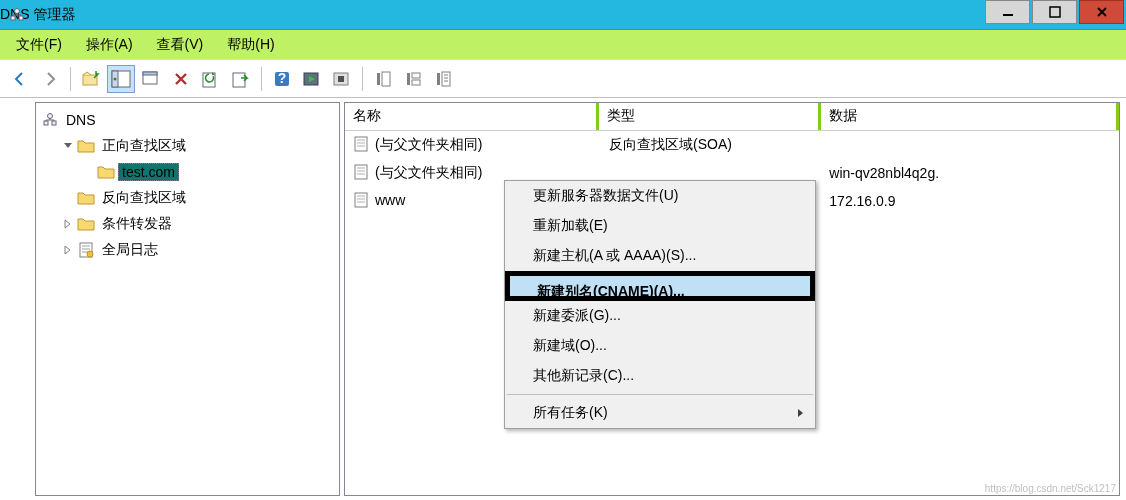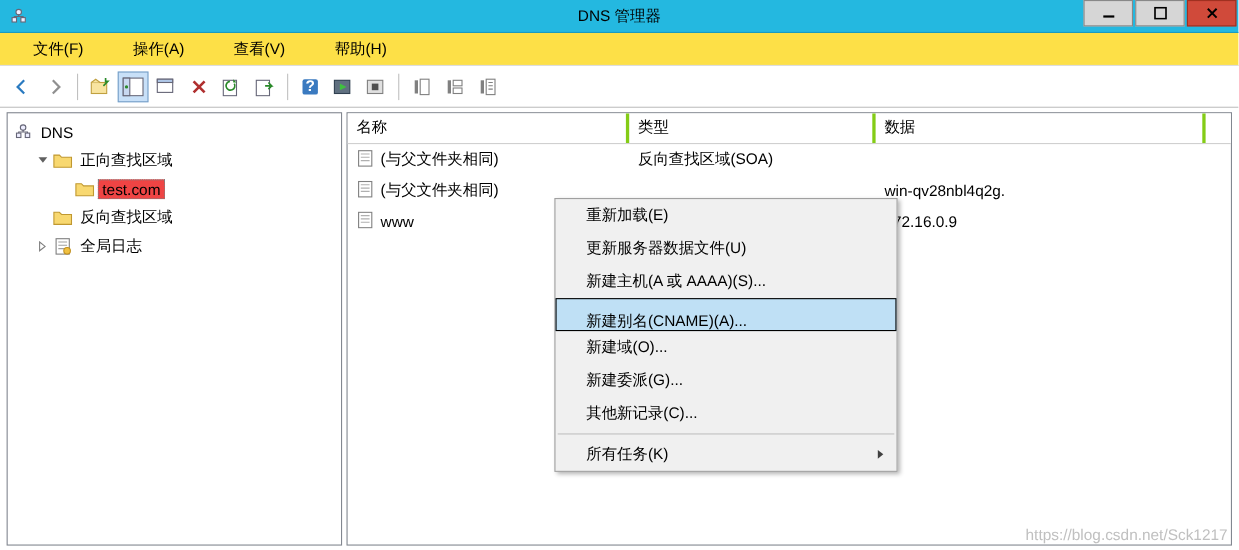--- a/index.html
+++ b/index.html
@@ -1,56 +1,56 @@
 <!DOCTYPE html>
 <html><head>
   <meta charset="utf-8">
   <style>
     * { margin: 0; padding: 0; box-sizing: border-box; font-family: "Microsoft YaHei", "Segoe UI", sans-serif; font-size: 14px; }
     body { background: #fff; width: 1126px; height: 500px; overflow: hidden; position: relative; }
     
-    .titlebar { background: #24b8e0; height: 30px; display: flex; align-items: center; justify-content: center; position: relative; border-bottom: 1px solid #1a9bc0; }
+    .titlebar { background: #24b8e0; height: 30px; display: flex; align-items: center; justify-content: flex-start; position: relative; border-bottom: 1px solid #1a9bc0; }
     .titlebar-icon { position: absolute; left: 8px; top: 6px; width: 18px; height: 18px; }
     .titlebar-title { color: #000; font-size: 14px; }
     .titlebar-buttons { position: absolute; right: 0; top: 0; display: flex; height: 28px; }
     .titlebar-btn { width: 45px; height: 24px; display: flex; align-items: center; justify-content: center; background: #d6d6d6; border: 1px solid #888; margin-right: 2px; cursor: pointer; }
     .titlebar-btn.close { background: #d04a3a; border-color: #a03020; }
     
-    .menubar { background: #fde047; height: 30px; display: flex; align-items: center; padding: 0 24px; border-bottom: 1px solid #ddd; gap: 33px; }
+    .menubar { background: #bef264; height: 30px; display: flex; align-items: center; padding: 0 10px; border-bottom: 1px solid #ddd; gap: 12px; }
     .menubar-item { cursor: pointer; padding: 2px 6px; }
     
     .toolbar { background: #fff; height: 38px; display: flex; align-items: center; padding: 0 6px; border-bottom: 1px solid #c0c0c0; gap: 2px; }
     .toolbar-btn { width: 28px; height: 28px; display: flex; align-items: center; justify-content: center; cursor: pointer; border: 1px solid transparent; }
     .toolbar-btn.active { border: 1px solid #78a0c8; background: #c8e0f8; }
     .toolbar-sep { width: 1px; height: 24px; background: #c0c0c0; margin: 0 4px; }
     
-    .main { display: flex; height: calc(100% - 98px); }
+    .main { display: flex; height: calc(100% - 98px); padding-left: 29px; }
     .tree-panel { width: 305px; border: 1px solid #828790; margin: 4px 0 4px 6px; overflow: auto; padding: 4px 0; }
     .list-panel { flex: 1; border: 1px solid #828790; margin: 4px 6px 4px 4px; overflow: hidden; position: relative; }
     
     .tree-node { display: flex; align-items: center; height: 26px; cursor: pointer; padding-left: 0; white-space: nowrap; }
     .tree-expander { width: 16px; height: 16px; display: flex; align-items: center; justify-content: center; cursor: pointer; }
     .tree-indent { display: inline-block; }
     .tree-icon { width: 20px; height: 18px; display: flex; align-items: center; justify-content: center; margin-right: 2px; }
     .tree-label { padding: 1px 4px; }
-    .tree-label.selected { background: #ef4444; border: 1px dotted #808080; padding: 0 3px; text-align: center; }
+    .tree-label.selected { background: #0f766e; border: 1px dotted #808080; padding: 0 3px; text-align: center; }
     
     .list-header { display: flex; border-bottom: 1px solid #d0d0d0; height: 28px; background: #fff; }
     .list-header-col { padding: 4px 8px; border-right: 3px solid #84cc16; cursor: pointer; }
     .list-rows { }
     .list-row { display: flex; height: 28px; align-items: center; }
-    .list-cell { padding: 2px 8px; overflow: hidden; white-space: nowrap; display: flex; align-items: center; gap: 4px; }
+    .list-cell { padding: 2px 8px; overflow: hidden; white-space: nowrap; display: flex; gap: 4px; }
     
     .context-menu { position: absolute; background: #f0f0f0; border: 1px solid #a0a0a0; box-shadow: 2px 2px 4px rgba(0,0,0,0.3); z-index: 100; min-width: 312px; }
     .context-item { height: 30px; display: flex; align-items: center; padding: 0 20px 0 28px; cursor: pointer; position: relative; }
-    .context-item.highlighted { background: #bfe0f5; border: 1px solid #000000; padding: 12px 19px 0 27px; }
+    .context-item.highlighted { background: #bfe0f5; border: 5px solid #000000; padding: 12px 19px 0 27px; font-weight: bold; }
     .context-sep { height: 1px; background: #c0c0c0; margin: 3px 2px; }
     .context-item .arrow { position: absolute; right: 10px; }
     
-    .watermark { position: absolute; bottom: 6px; right: 10px; color: #c0c0c0; font-size: 14px; pointer-events: none; }
+    .watermark { position: absolute; bottom: 6px; right: 10px; color: #c0c0c0; font-size: 10px; pointer-events: none; }
   </style>
 </head>
 <body>
 
 <div class="titlebar">
   <span class="titlebar-icon">
     <svg width="18" height="18" viewBox="0 0 18 18">
         <circle cx="9" cy="5" r="2.5" fill="#eef" stroke="#667"></circle>
         <rect x="3" y="10" width="4" height="4" fill="#eef" stroke="#667"></rect>
         <rect x="11" y="10" width="4" height="4" fill="#eef" stroke="#667"></rect>
@@ -215,20 +215,34 @@
       <span class="tree-label selected">test.com</span>
     </div>
     <div class="tree-node">
       <span class="tree-indent" style="width:40px"></span>
       <span class="tree-icon">
         <svg width="18" height="16" viewBox="0 0 18 16">
             <path d="M1 3 L6 3 L8 5 L17 5 L17 14 L1 14 Z" fill="#f8d870" stroke="#c09830"></path>
           </svg>
       </span>
       <span class="tree-label">反向查找区域</span>
+    </div>
+    <div class="tree-node">
+      <span class="tree-indent" style="width:24px"></span>
+      <span class="tree-expander">
+          <svg width="10" height="10" viewBox="0 0 10 10">
+            <path d="M2 1 L7 5 L2 9 Z" fill="none" stroke="#808080"></path>
+          </svg>
+        </span>
+      <span class="tree-icon">
+        <svg width="18" height="16" viewBox="0 0 18 16">
+            <path d="M1 3 L6 3 L8 5 L17 5 L17 14 L1 14 Z" fill="#f8d870" stroke="#c09830"></path>
+          </svg>
+      </span>
+      <span class="tree-label">条件转发器</span>
     </div>
     <div class="tree-node">
       <span class="tree-indent" style="width:24px"></span>
       <span class="tree-expander">
           <svg width="10" height="10" viewBox="0 0 10 10">
             <path d="M2 1 L7 5 L2 9 Z" fill="none" stroke="#808080"></path>
           </svg>
         </span>
       <span class="tree-icon">
         <svg width="18" height="18" viewBox="0 0 18 18">
@@ -289,36 +303,36 @@
           <div class="list-cell" style="width:300px">
             <span>172.16.0.9</span>
           </div>
         </div>
       </div>
   </div>
 </div>
 
 <div class="context-menu" id="context-menu" style="left: 504px; top: 180px;">
     <div class="context-item">
+      <span>更新服务器数据文件(U)</span>
+    </div>
+    <div class="context-item">
       <span>重新加载(E)</span>
-    </div>
-    <div class="context-item">
-      <span>更新服务器数据文件(U)</span>
     </div>
     <div class="context-item">
       <span>新建主机(A 或 AAAA)(S)...</span>
     </div>
     <div class="context-item highlighted">
       <span>新建别名(CNAME)(A)...</span>
     </div>
     <div class="context-item">
+      <span>新建委派(G)...</span>
+    </div>
+    <div class="context-item">
       <span>新建域(O)...</span>
-    </div>
-    <div class="context-item">
-      <span>新建委派(G)...</span>
     </div>
     <div class="context-item">
       <span>其他新记录(C)...</span>
     </div>
     <div class="context-sep"></div>
     <div class="context-item">
       <span>所有任务(K)</span>
       <span class="arrow"><svg width="8" height="10" viewBox="0 0 8 10">
           <path d="M1 1 L6 5 L1 9 Z" fill="#404040"></path>
         </svg></span>

